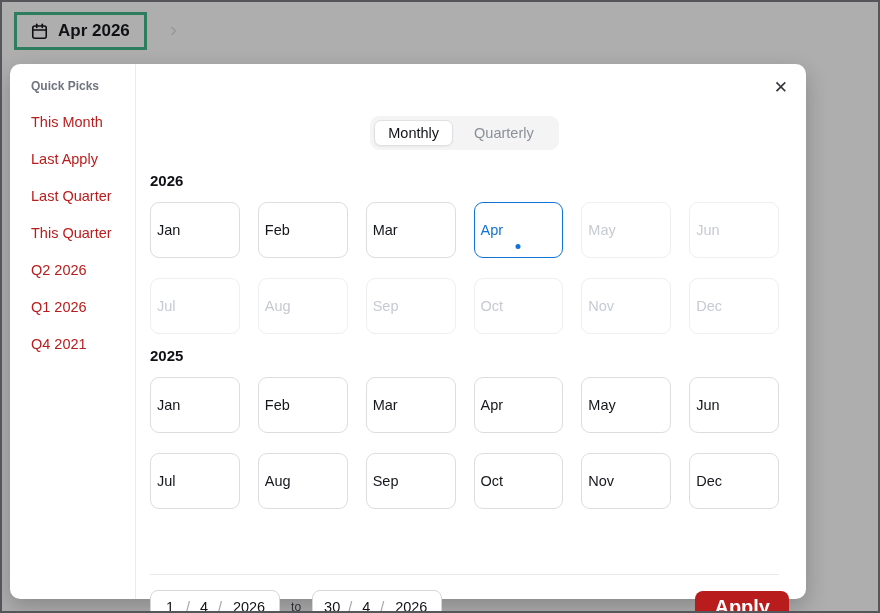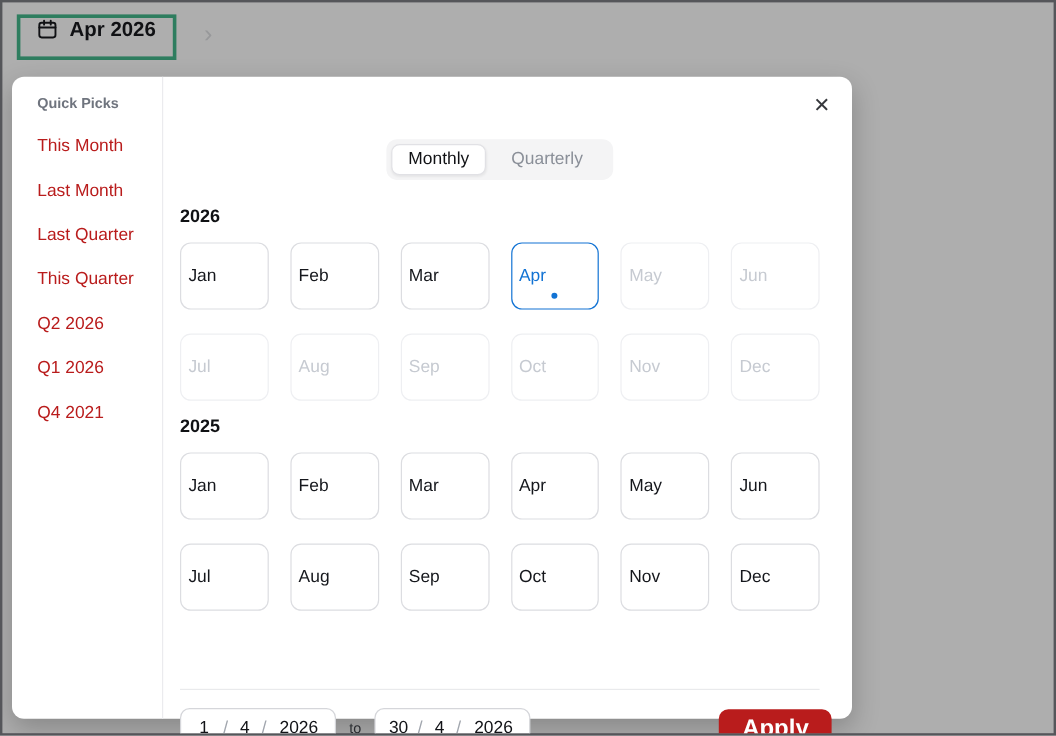--- a/index.html
+++ b/index.html
@@ -11,37 +11,37 @@
     position: relative;
     overflow: hidden;
     font-family: "Liberation Sans", sans-serif;
     color: #15171c;
   }
 
   
   .date-trigger {
     position: absolute; left: 12px; top: 10px;
     height: 38px;
-    display: flex; gap: 9px;
+    display: flex; align-items: center; gap: 9px;
     padding: 0 14px 0 13px;
     background: transparent;
     border: 3px solid #2e7d5f;
     font-family: "Liberation Sans", sans-serif;
     font-size: 17px; font-weight: 700; color: #101114;
     cursor: pointer;
   }
   .breadcrumb-sep {
     position: absolute; left: 168px; top: 16px;
     font-size: 21px; color: #97989a; line-height: 1;
   }
 
   
   .modal {
     position: absolute; left: 8px; top: 62px;
-    width: 700px; height: 535px;
+    width: 796px; height: 535px;
     background: #ffffff;
     border-radius: 10px;
     box-shadow: 0 8px 22px rgba(0,0,0,0.22);
   }
 
   
   .sidebar {
     position: absolute; left: 0; top: 0; bottom: 0;
     width: 126px;
     border-right: 1px solid #ebebee;
@@ -155,21 +155,21 @@
   <span>Apr 2026</span>
 </button>
 <span class="breadcrumb-sep">›</span>
 
 <div class="modal">
 
   <div class="sidebar">
     <div class="qp-title">Quick Picks</div>
     <div>
         <div class="qp-item">This Month</div>
-        <div class="qp-item">Last Month</div>
+        <div class="qp-item">Last Apply</div>
         <div class="qp-item">Last Quarter</div>
         <div class="qp-item">This Quarter</div>
         <div class="qp-item">Q2 2026</div>
         <div class="qp-item">Q1 2026</div>
         <div class="qp-item">Q4 2021</div>
       </div>
   </div>
 
   <button class="close-btn">✕</button>
 

